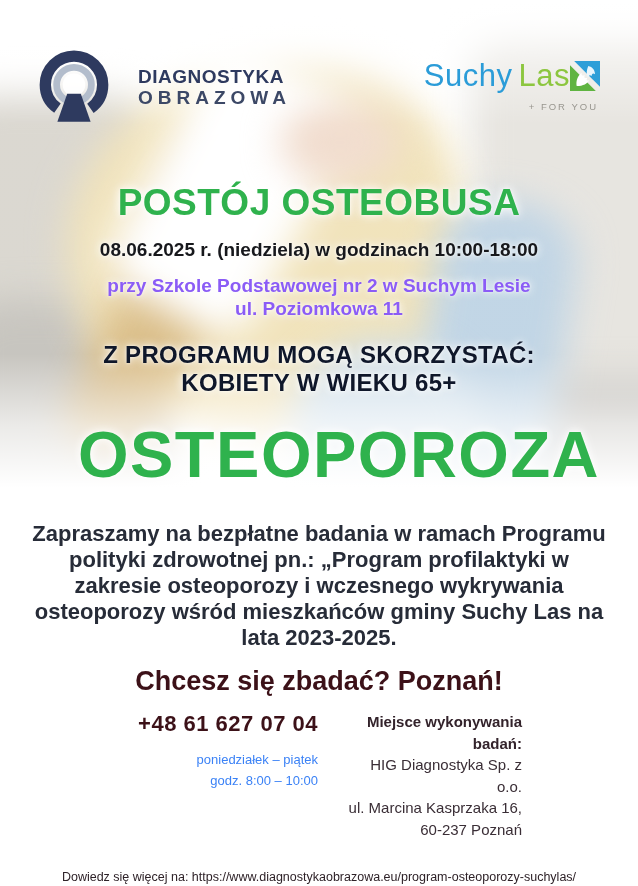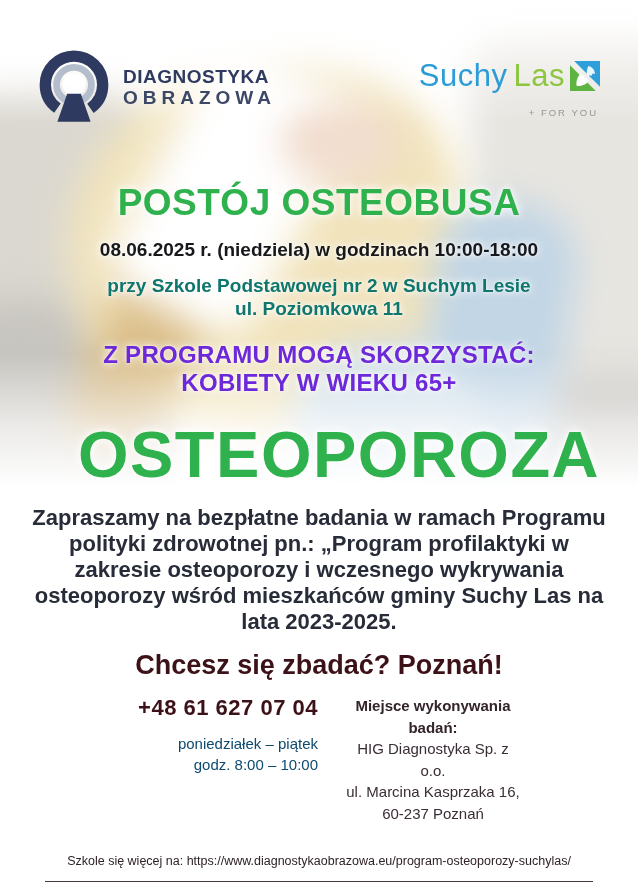--- a/index.html
+++ b/index.html
@@ -30,46 +30,46 @@
       rgba(255,255,255,.60) 7%,
       rgba(255,255,255,.28) 14%,
       rgba(255,255,255,.28) 40%,
       rgba(255,255,255,.74) 48%,
       #ffffff 55%, #ffffff 100%);
   }
 
   
   .content { position:absolute; inset:0; text-align:center; }
 
-  .logo-do { position:absolute; left:36px; top:50px; display:flex; align-items:center; gap:11px; }
+  .logo-do { position:absolute; left:36px; top:50px; display:flex; align-items:center; gap:26px; }
   .do-text { text-align:left; color:#2e3a5f; }
   .do-line1 { font-size:19px; font-weight:bold; letter-spacing:.5px; line-height:22px; }
   .do-line2 { font-size:19px; font-weight:bold; letter-spacing:5px; line-height:20px; color:#3c4866; }
 
   .logo-sl { position:absolute; right:38px; top:58px; }
   .sl-row { display:flex; align-items:center; }
   .sl-word1 { font-size:31px; color:#2b9cd8; letter-spacing:.5px; }
-  .sl-word2 { font-size:31px; color:#8cc63f; letter-spacing:.5px; margin-left:6px; margin-right:5px; }
-  .sl-foryou { font-size:9.5px; letter-spacing:2px; color:#98968f; text-align:right; margin-top:13px; padding-right:2px; }
+  .sl-word2 { font-size:31px; color:#8cc63f; letter-spacing:.5px; margin-left:6px; }
+  .sl-foryou { font-size:9.5px; letter-spacing:2px; color:#98968f; text-align:right; margin-top:7px; padding-right:2px; }
 
   .glow { text-shadow:0 0 8px rgba(255,255,255,.9), 0 0 3px rgba(255,255,255,.7), 0 0 14px rgba(255,255,255,.6); }
 
   .title { margin:0; padding-top:182px; font-size:37px; font-weight:bold; color:#2fb24d; letter-spacing:.5px; line-height:42px; }
   .date  { margin:15px 0 12px 0; font-size:19px; font-weight:bold; color:#17181c; }
-  .loc   { margin:13px 0 0 0; font-size:19px; font-weight:bold; color:#0f766e; line-height:23px; }
-  .elig  { margin:21px 0 0 0; font-size:24px; font-weight:bold; color:#6d28d9; line-height:28px; letter-spacing:.3px; }
+  .loc   { margin:13px 0 0 0; font-size:19px; font-weight:bold; color:#8b5cf6; line-height:23px; }
+  .elig  { margin:21px 0 0 0; font-size:24px; font-weight:bold; color:#0f172a; line-height:28px; letter-spacing:.3px; }
   .disease { margin:0; padding-top:24px; font-size:65px; font-weight:bold; color:#2fb24d; letter-spacing:1.5px; line-height:68px;padding-left:40px; }
-  .desc { margin:16px auto 0 auto; width:575px; font-size:22px; font-weight:bold; color:#272c38; line-height:26px; }
+  .desc { margin:32px auto 0 auto; width:575px; font-size:22px; font-weight:bold; color:#272c38; line-height:26px; }
   .cta  { margin:15px 0 0 0; font-size:27px; font-weight:bold; color:#3c1118; }
 
   .cols { margin:14px auto 0 auto; display:flex; justify-content:center; gap:26px; }
   .col-left  { width:202px; text-align:right; }
-  .col-right { width:178px; text-align:center; }
+  .col-right { width:178px; text-align:right; }
   .phone  { font-size:22px; font-weight:bold; color:#3c1118; letter-spacing:.5px; }
-  .hours  { margin-top:12px; font-size:15px; color:#0c4a6e; line-height:21px; }
+  .hours  { margin-top:12px; font-size:13px; color:#3b82f6; line-height:21px; }
   .venue-h { font-size:15px; font-weight:bold; color:#33232b; line-height:21.5px; }
   .venue-l { font-size:15px; color:#3a2e36; line-height:21.5px; }
 
   .url { margin:30px 0 0 0; font-size:12.5px; color:#2e2228; }
   .rule { width:548px; margin:13px auto 0 auto; border:none; border-top:1.5px solid #463840; }
 </style>
 </head>
 <body>
 
 <div class="poster">
@@ -147,18 +147,18 @@
         </div>
       </div>
       <div class="col-right">
         <div class="venue-h">Miejsce wykonywania badań:</div>
         <div class="venue-l">HIG Diagnostyka Sp. z o.o.</div>
         <div class="venue-l">ul. Marcina Kasprzaka 16,</div>
         <div class="venue-l">60-237 Poznań</div>
       </div>
     </div>
 
-    <div class="url">Szkole się więcej na: https://www.diagnostykaobrazowa.eu/program-osteoporozy-suchylas/</div>
+    <div class="url">Dowiedz się więcej na: https://www.diagnostykaobrazowa.eu/program-osteoporozy-suchylas/</div>
 
     <hr class="rule">
 
   </div>
 </div>
 
 </body></html>

